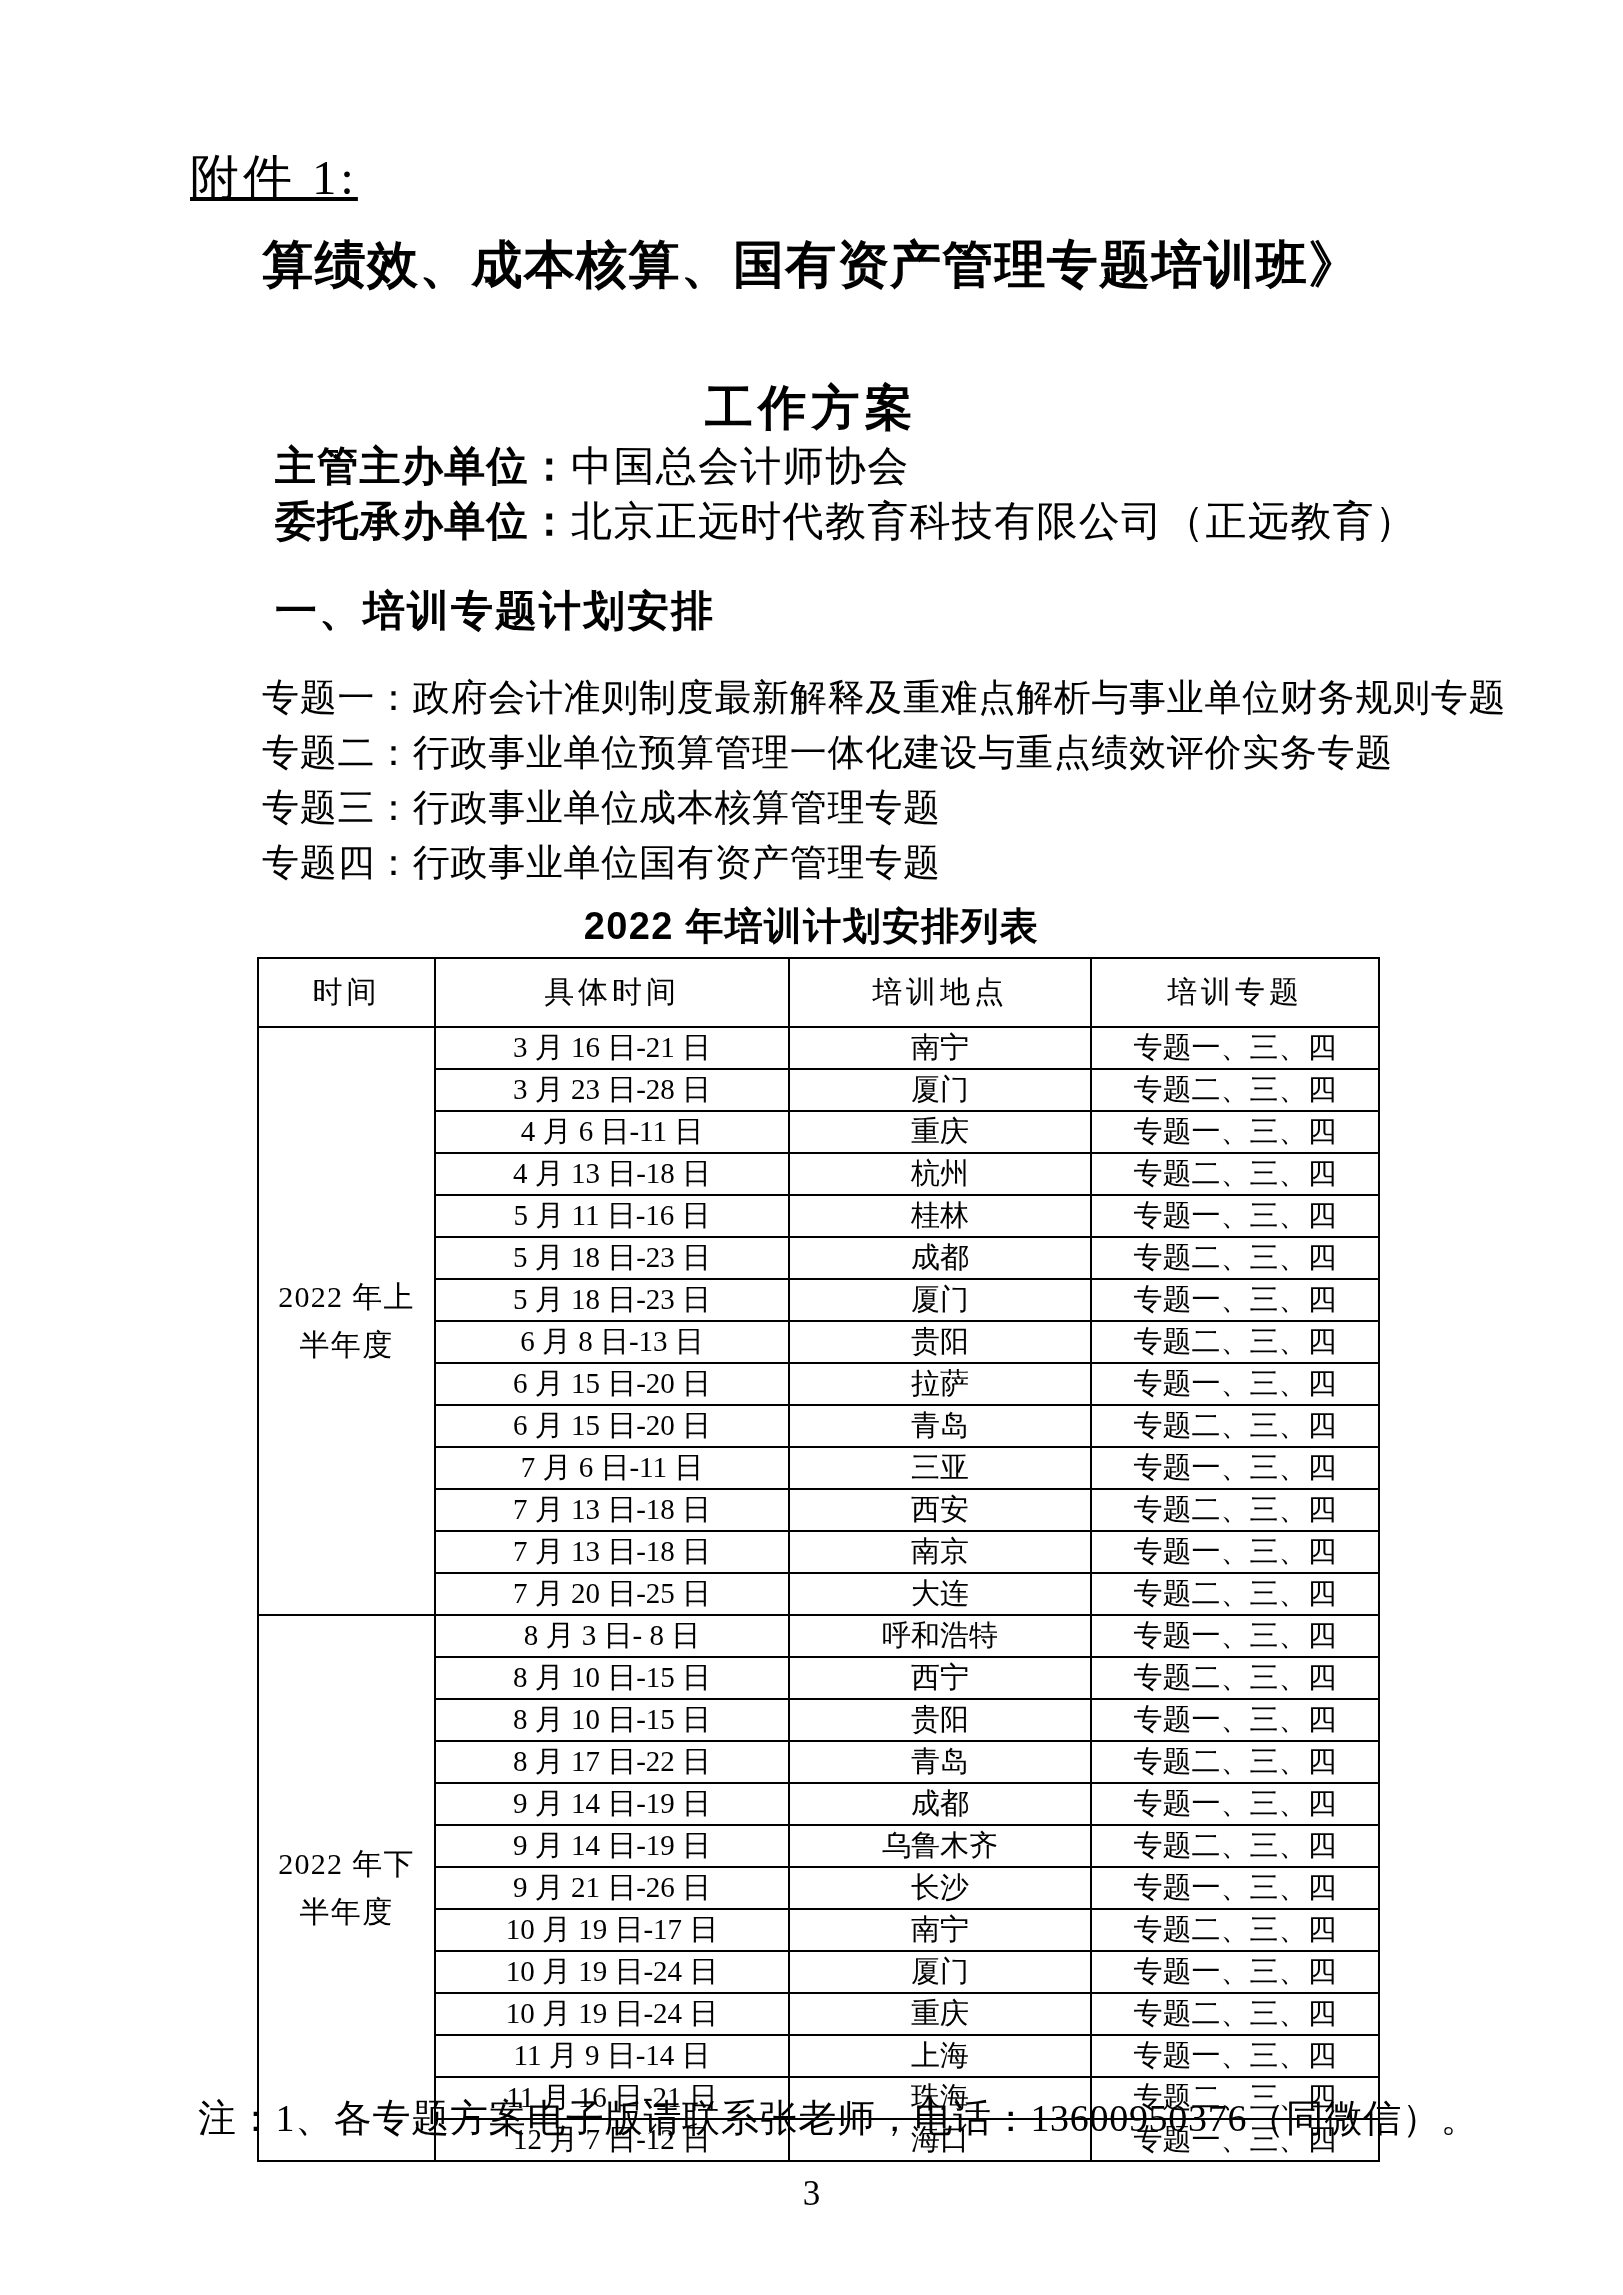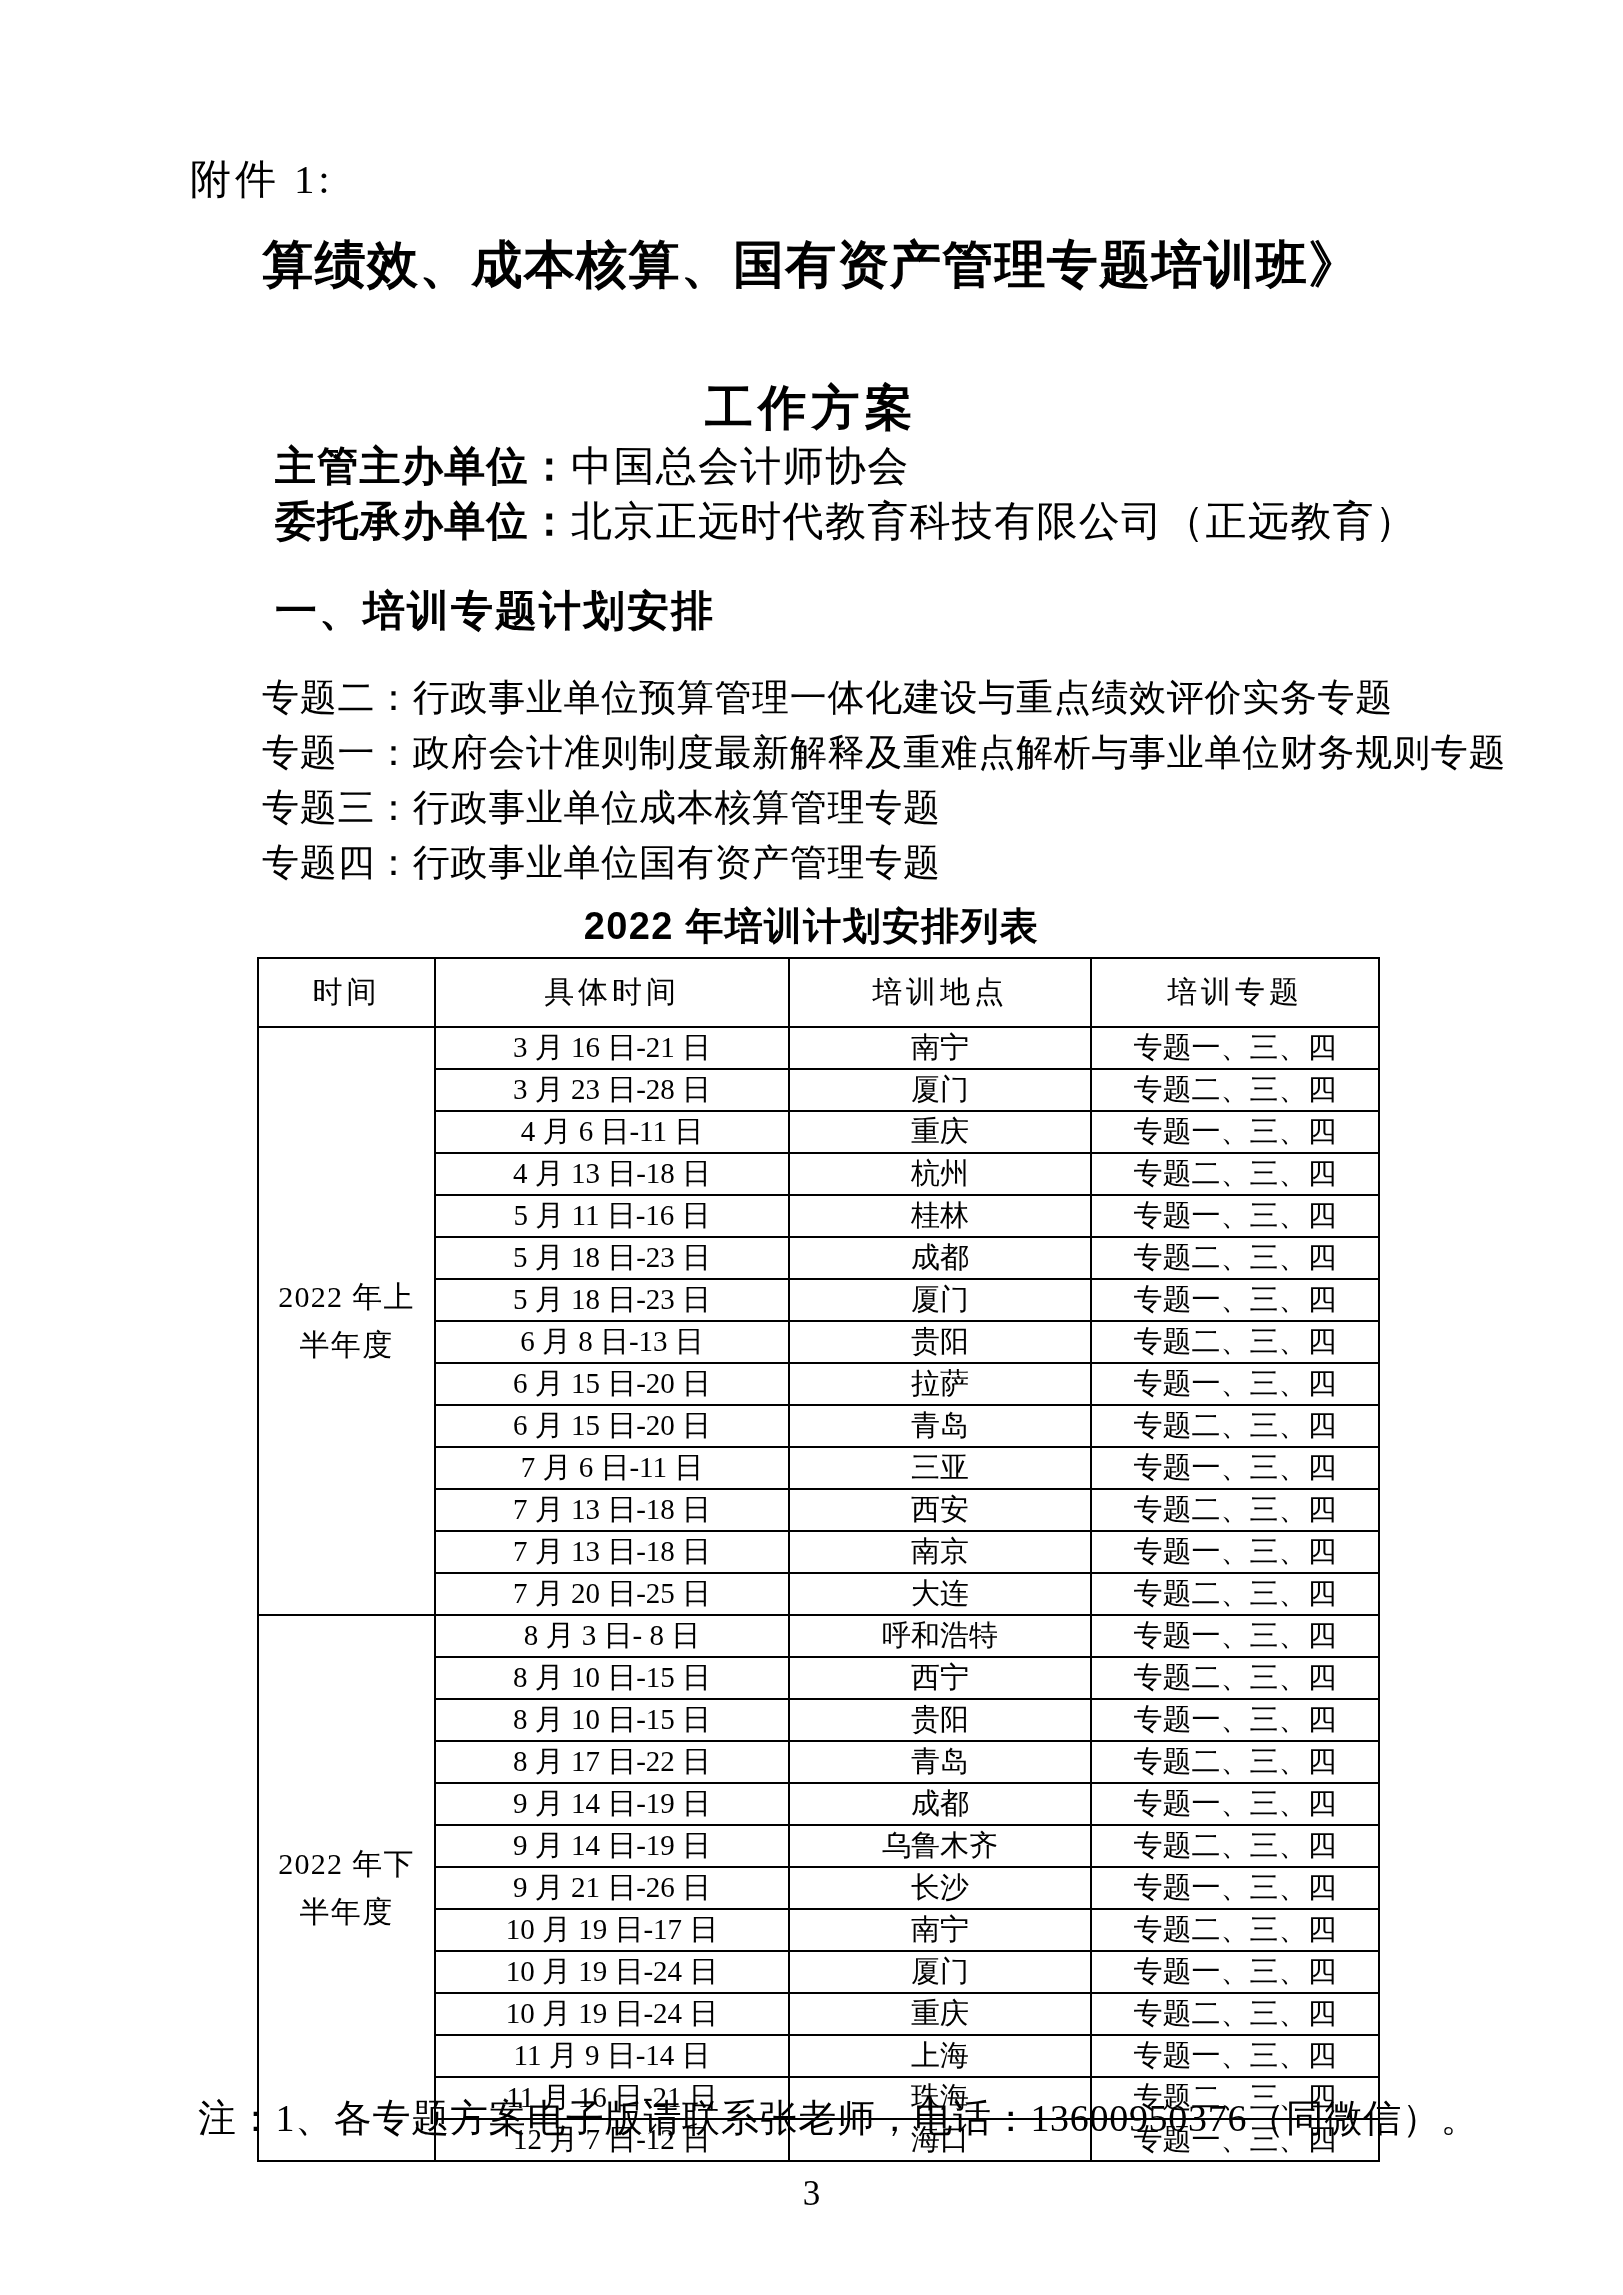--- a/index.html
+++ b/index.html
@@ -12,23 +12,24 @@
     width: 1623px;
     height: 2295px;
     background: #ffffff;
     color: #000000;
     font-family: "Liberation Serif", "DejaVu Serif", serif;
     overflow: hidden;
   }
   .attachment {
     position: absolute;
     left: 190px;
-    top: 152px;
-    font-size: 41px;
+    top: 145px;
+    font-size: 49px;
     letter-spacing: 3.9px;
+    text-decoration: underline;
   }
   .doc-title {
     position: absolute;
     left: 209px;
     right: 209px;
     top: 230px;
     text-align: center;
     font-size: 51px;
     font-weight: bold;
     line-height: 71px;
@@ -168,22 +169,22 @@
       <span class="org-label">主管主办单位：</span><span class="org-value">中国总会计师协会</span>
     </div>
     <div class="org-row">
       <span class="org-label">委托承办单位：</span><span class="org-value">北京正远时代教育科技有限公司（正远教育）</span>
     </div>
   </div>
 
   <div class="section-heading">一、培训专题计划安排</div>
 
   <div class="topics">
+    <div class="topic-item">专题一：政府会计准则制度最新解释及重难点解析与事业单位财务规则专题</div>
     <div class="topic-item">专题二：行政事业单位预算管理一体化建设与重点绩效评价实务专题</div>
-    <div class="topic-item">专题一：政府会计准则制度最新解释及重难点解析与事业单位财务规则专题</div>
     <div class="topic-item">专题三：行政事业单位成本核算管理专题</div>
     <div class="topic-item">专题四：行政事业单位国有资产管理专题</div>
   </div>
 
   <div class="table-title">2022 年培训计划安排列表</div>
 
   <table class="schedule">
     <colgroup>
       <col class="c-period">
         <col class="c-dates">

